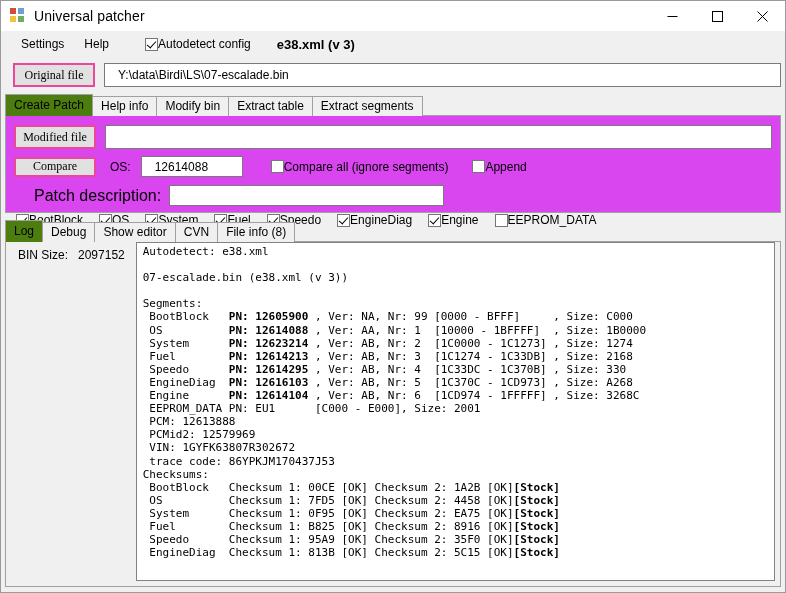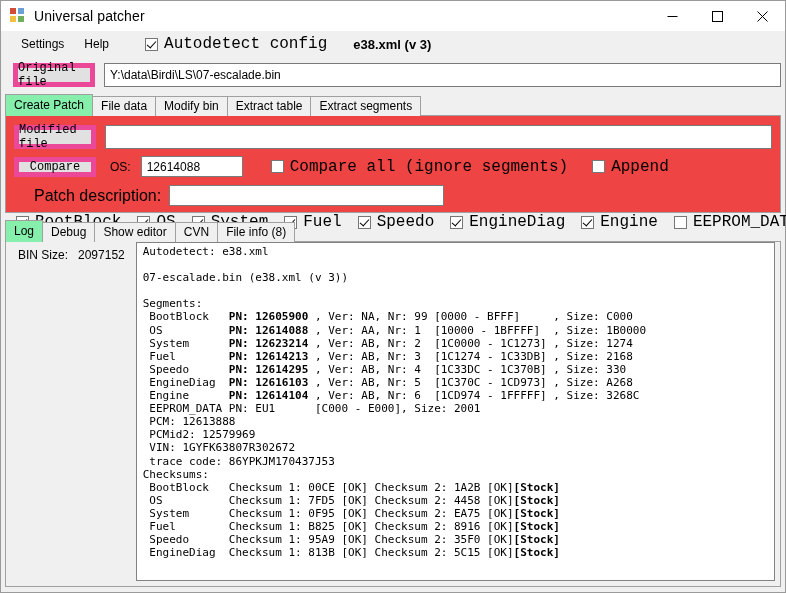--- a/index.html
+++ b/index.html
@@ -50,50 +50,50 @@
   .cb{
     width:13px;height:13px;box-sizing:border-box;
     border:1px solid #767676;background:#fff;
     display:inline-block;position:relative;flex:0 0 auto;
   }
   .cb.checked::after{
     content:"";position:absolute;left:3px;top:0px;
     width:4px;height:8px;border:solid #000;border-width:0 1.6px 1.6px 0;
     transform:rotate(42deg);
   }
-  .cb-label{margin-left:6px;font-size:16px;white-space:nowrap;font-family:Liberation Mono, monospace;}
+  .cb-label{font-size:12px;white-space:nowrap;}
   .cbwrap{display:flex;align-items:center;}
 
   
   .btn{
-    background:#e1e1e1;border:5px solid #ec4899;color:#000;
-    font-family:Liberation Mono, monospace;font-size:12px;
+    background:#e1e1e1;border:2px solid #ec4899;color:#000;
+    font-family:Liberation Serif, serif;font-size:12px;
     display:flex;align-items:center;justify-content:center;
     box-sizing:border-box;cursor:default;
   }
   .tf{
     background:#fff;border:1px solid #7a7a7a;box-sizing:border-box;
     font-family:"Liberation Sans",sans-serif;font-size:12px;color:#000;
-    display:flex;align-items:center;padding-left:5px;
+    display:flex;align-items:center;padding-left:13px;
   }
 
   
   .tabstrip{
     display:flex;align-items:flex-end;height:22px;flex:0 0 auto;
     padding-left:4px;position:relative;z-index:2;
   }
   .tab{
     border:1px solid #a0a0a0;border-bottom:none;background:#f0f0f0;
     padding:2px 8px 3px 8px;font-size:12px;box-sizing:border-box;
     margin-right:-1px;height:20px;display:flex;align-items:center;
     color:#000;
   }
-  .tab.active{background:#86efac;height:22px;position:relative;z-index:3;}
+  .tab.active{background:#4d7c0f;height:22px;position:relative;z-index:3;}
   .tabpanel{
-    border:1px solid #a0a0a0;background:#ef4444;margin:0 4px;
+    border:1px solid #a0a0a0;background:#d946ef;margin:0 4px;
     position:relative;top:-1px;z-index:1;flex:0 0 auto;
   }
 
   
   .cp{height:96px;position:relative;}
   .row{display:flex;align-items:center;}
 
   
   .logwrap{flex:1 1 auto;display:flex;flex-direction:column;margin-top:6px;min-height:0;}
   .logpanel{
@@ -166,21 +166,21 @@
     <div class="cfgname">e38.xml (v 3)</div>
   </div>
 
   <div class="row" style="padding:6px 4px 7px 12px;">
     <div class="btn" style="width:82px;height:24px;flex:0 0 auto;">Original file</div>
     <div class="tf" style="flex:1 1 auto;height:24px;margin-left:9px;">Y:\data\Birdi\LS\07-escalade.bin</div>
   </div>
 
   <div class="tabstrip">
     <div class="tab active">Create Patch</div>
-    <div class="tab">File data</div>
+    <div class="tab">Help info</div>
     <div class="tab">Modify bin</div>
     <div class="tab">Extract table</div>
     <div class="tab">Extract segments</div>
   </div>
 
   <div class="tabpanel cp">
 
     <div class="row" style="padding:9px 8px 0 8px;">
       <div class="btn" style="width:82px;height:24px;flex:0 0 auto;">Modified file</div>
       <div class="tf" style="flex:1 1 auto;height:24px;margin-left:9px;"></div>

